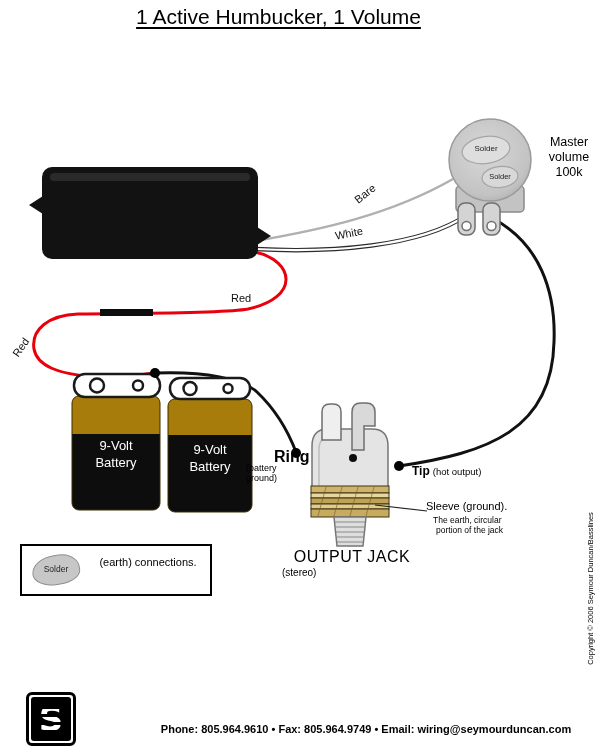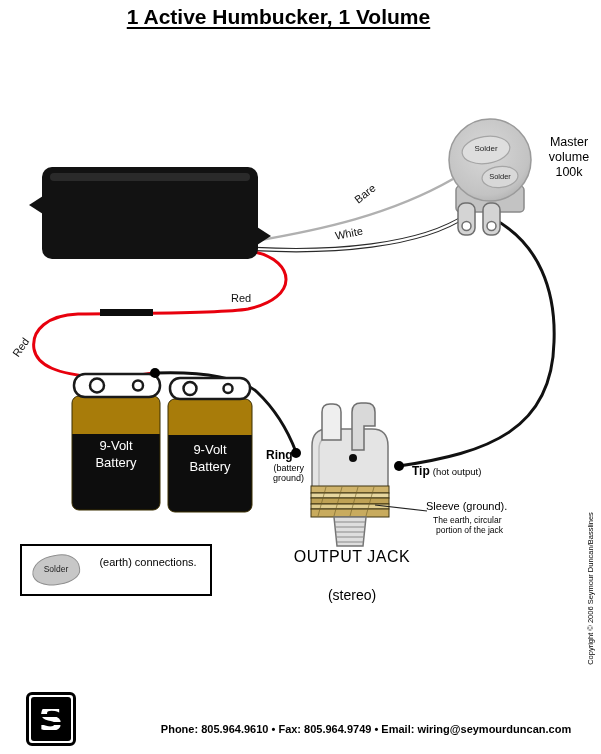--- a/index.html
+++ b/index.html
@@ -1,36 +1,36 @@
 <!DOCTYPE html>
 <html><head>
 <meta charset="utf-8">
 <style>
   * { margin:0; padding:0; box-sizing:border-box; }
   body { background:#ffffff; font-family:"Liberation Sans", sans-serif; }
   #stage { position:relative; width:601px; height:754px; background:#fff; overflow:hidden; }
   .abs { position:absolute; }
   #diagram-svg { position:absolute; left:0; top:0; }
-  .page-title { width:557px; top:5px; text-align:center; font-size:21px; font-weight:bold;
+  .page-title { width:557px; top:5px; text-align:center; font-size:21px; font-weight:normal;
                 text-decoration:underline; text-underline-offset:3px; color:#000; }
   .lbl { color:#111; font-size:11px; white-space:nowrap; }
   .rot { transform-origin:left top; }
   .mv-label { left:540px; top:135px; width:58px; text-align:center; font-size:12.5px; line-height:15px; }
   .solder-txt { text-align:center; font-size:8px; color:#222; }
   .bat-label { color:#fff; font-size:13px; text-align:center; line-height:17px; }
-  .ring-b { left:266px; top:448px; font-size:12px; font-weight:bold; }
-  .ring-s { left:246px; top:463px; width:58px; font-size:9px; text-align:right; line-height:10px; }
+  .ring-b { left:274px; top:448px; font-size:16px; font-weight:bold; }
+  .ring-s { left:246px; top:463px; width:58px; font-size:9px; text-align:left; line-height:10px; }
   .tip-wrap { left:412px; top:461px; white-space:nowrap; }
   .tip-b { font-size:12px; font-weight:bold; }
   .tip-s { font-size:9.5px; margin-left:3px; }
   .sleeve-1 { left:426px; top:500px; font-size:11px; }
   .sleeve-2 { left:433px; top:515px; font-size:8.5px; }
   .sleeve-3 { left:436px; top:525px; font-size:8.5px;text-align:center; }
   .jack-name { left:282px; top:548px; width:140px; text-align:center; font-size:16px; letter-spacing:0.5px; }
-  .jack-type { left:282px; top:567px; width:140px; text-align:center; font-size:14px;margin-top:20px; }
+  .jack-type { left:282px; top:567px; width:140px; text-align:left; font-size:10px; }
   .legend-box { left:20px; top:544px; width:192px; height:52px; border:2px solid #000; background:#fff; }
   .legend-blob { position:absolute; left:10px; top:9px; width:48px; height:30px; background:#c7c7c7;
                  border:1px solid #8f8f8f; border-radius:55% 45% 50% 50%/60% 55% 45% 50%;
                  transform:rotate(-8deg); }
   .legend-blob-txt { position:absolute; left:8px; top:18px; width:52px; text-align:center; font-size:8.5px; color:#222; }
   .legend-txt { position:absolute; left:64px; top:8px; width:124px; text-align:center; font-size:11px; line-height:16px; color:#000; }
   .legend-txt span { display:block; }
   .copyright { left:505px; top:584px; width:170px; text-align:center; font-size:7.5px; color:#000;
                transform:rotate(-90deg); white-space:nowrap; }
   .logo-outer { left:26px; top:692px; width:50px; height:54px; border:3px solid #000; background:#fff; padding:2px; border-radius:6px; }

